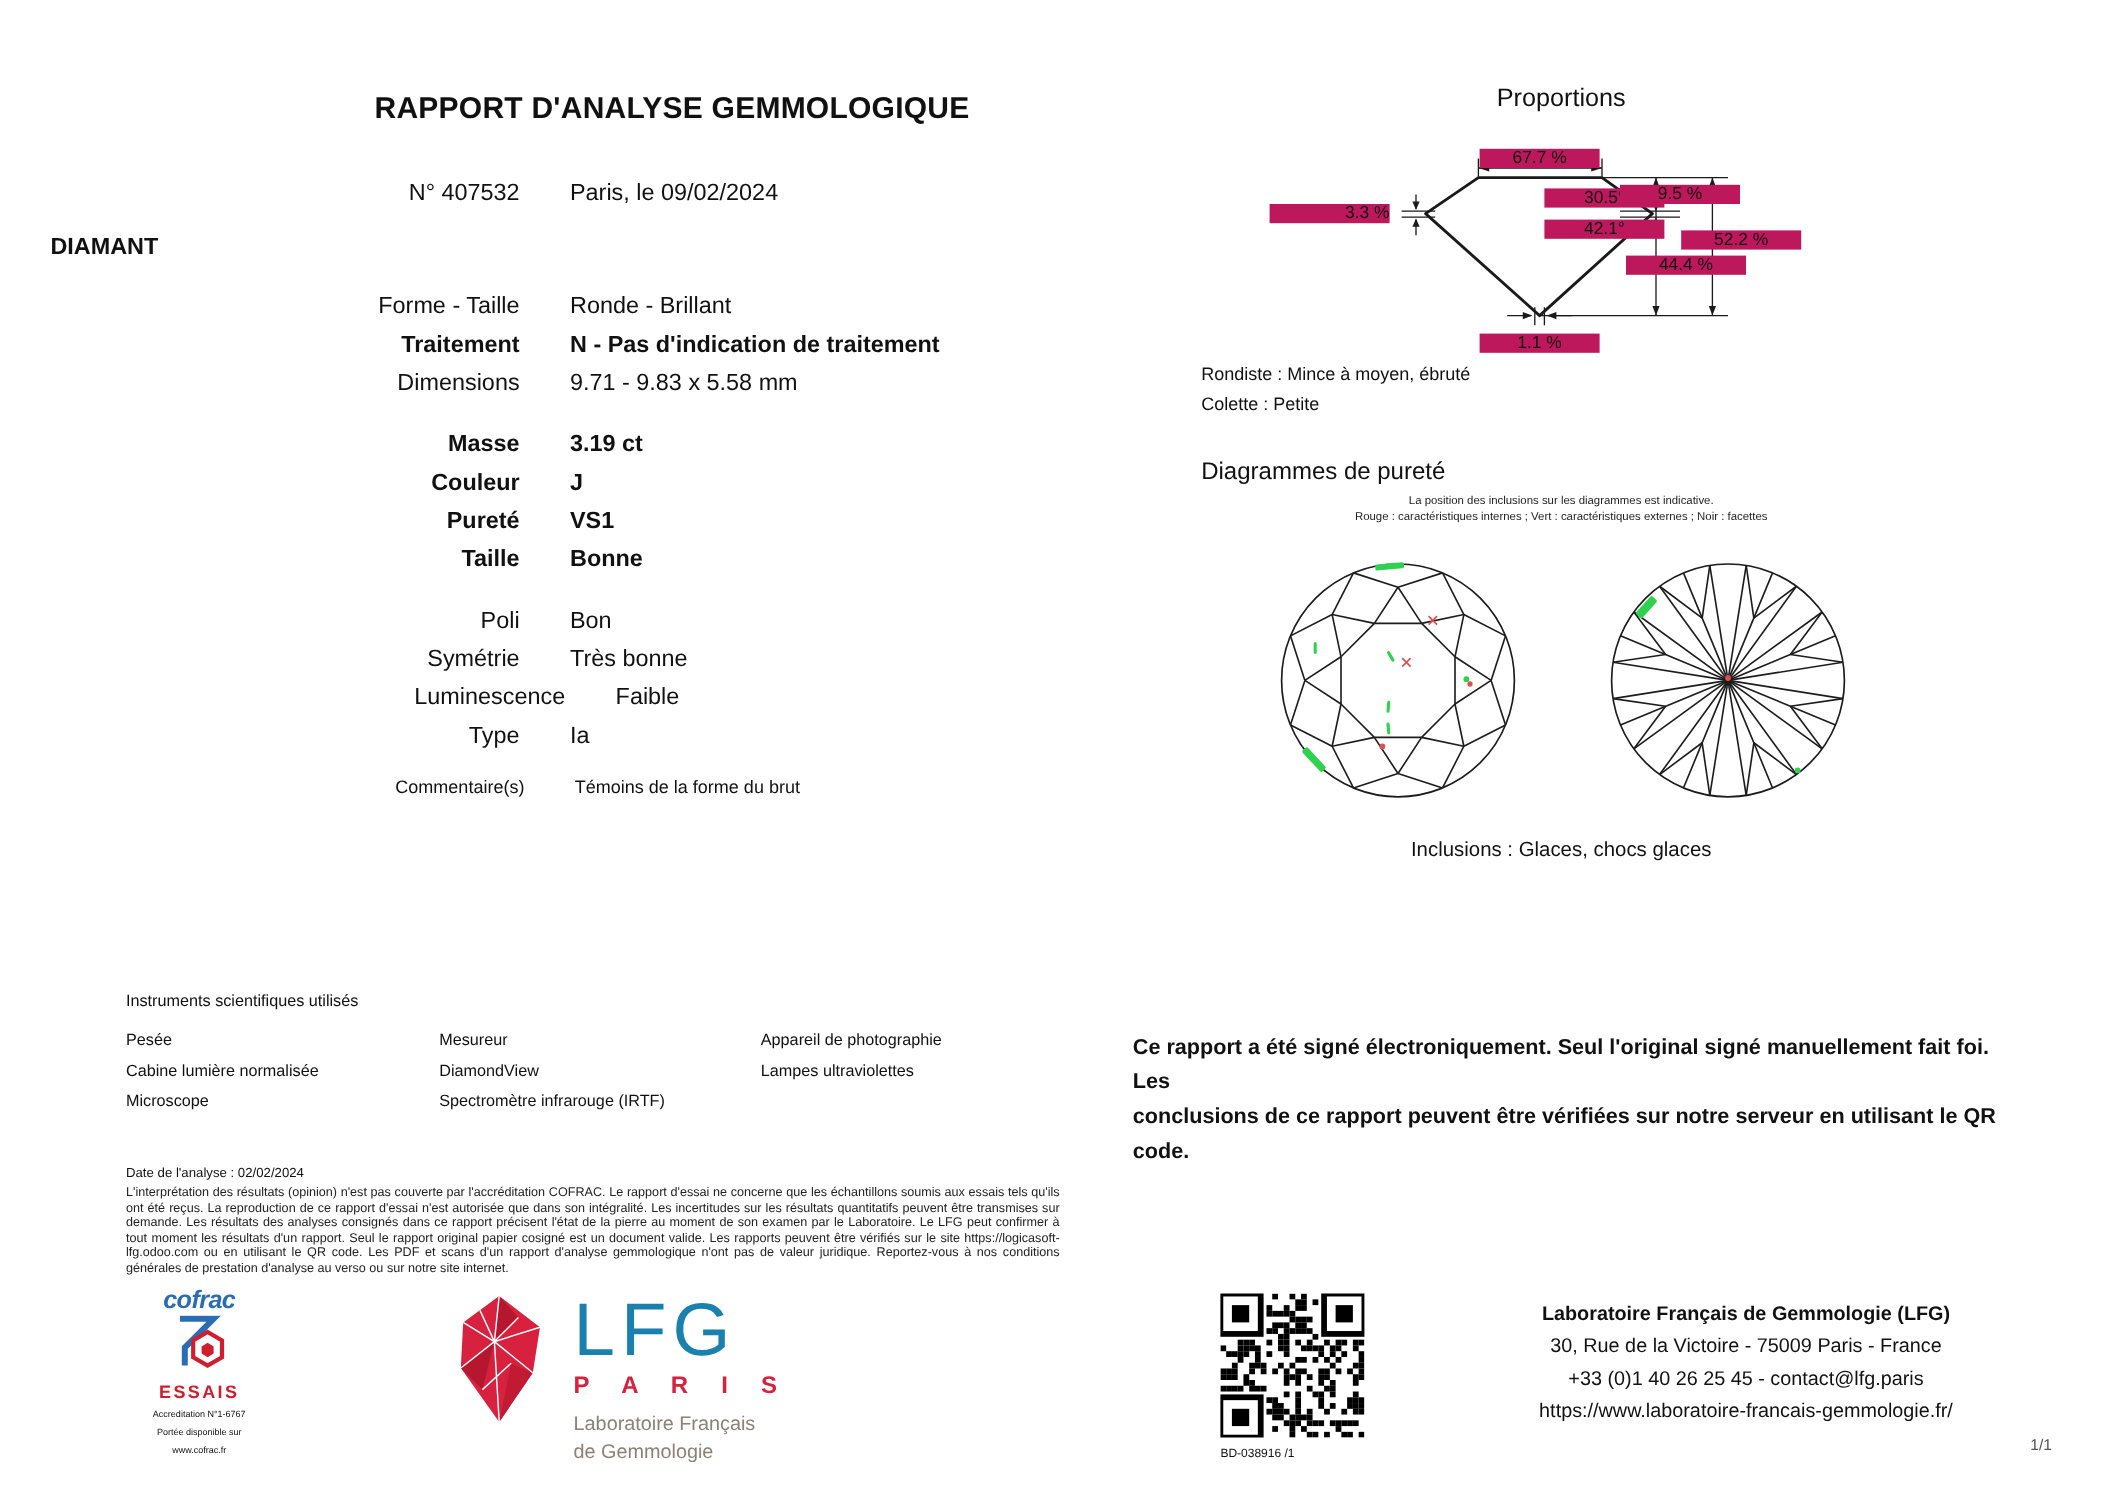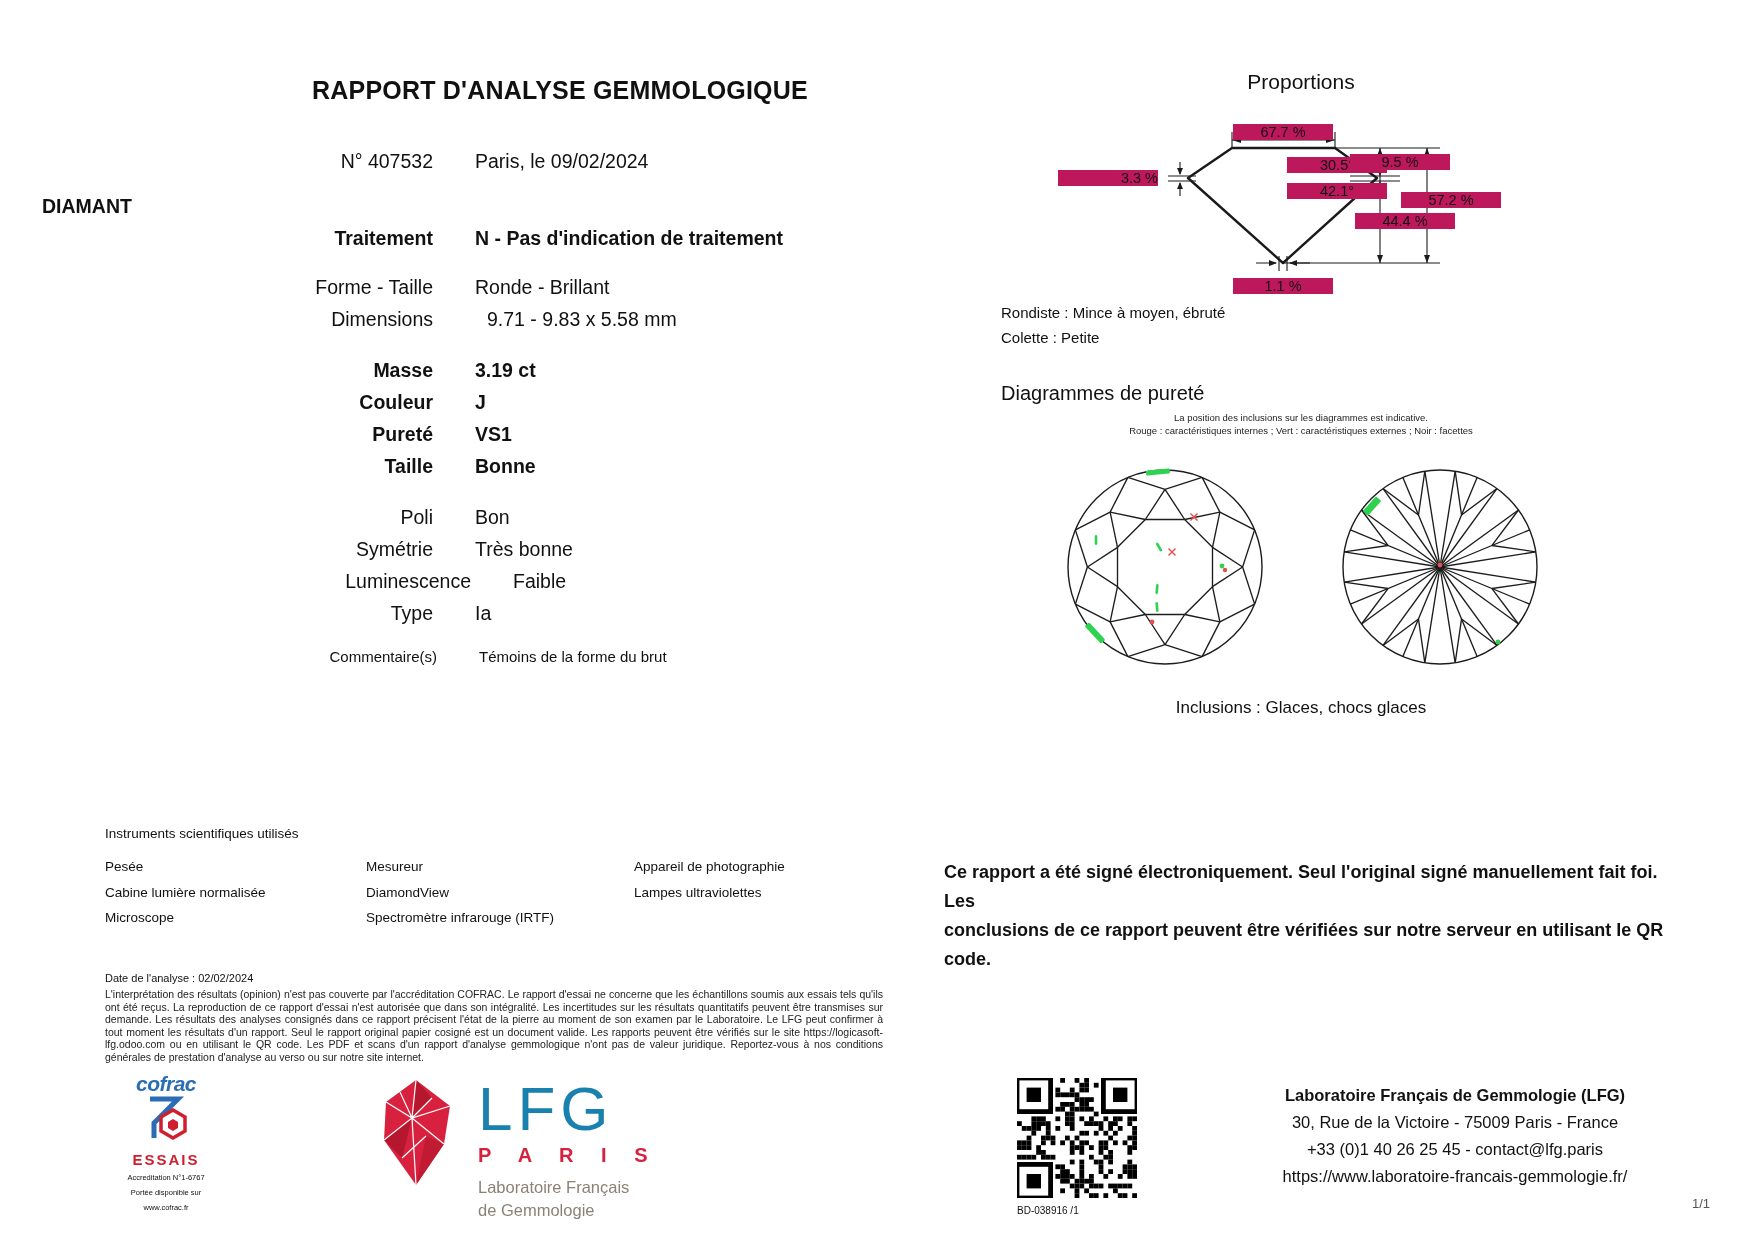--- a/index.html
+++ b/index.html
@@ -65,29 +65,29 @@
   <div class="report-title">RAPPORT D'ANALYSE GEMMOLOGIQUE</div>
 
   <div id="report-rows">
       <div class="rrow" style="margin-top: 0px;">
         <div class="rlabel">N° 407532</div>
         <div class="rvalue">Paris, le 09/02/2024</div>
       </div>
       <div class="rrow" style="margin-top: 13px;">
         <div class="rvalue b">DIAMANT</div>
       </div>
-      <div class="rrow" style="margin-top: 0px;">
-        <div class="rlabel b">Traitement</div>
-        <div class="rvalue b">N - Pas d'indication de traitement</div>
-      </div>
       <div class="rrow" style="margin-top: 17px;">
         <div class="rlabel">Forme - Taille</div>
         <div class="rvalue">Ronde - Brillant</div>
       </div>
-      <div class="rrow" style="margin-top: 0px; gap: 12px;">
+      <div class="rrow" style="margin-top: 0px;">
+        <div class="rlabel b">Traitement</div>
+        <div class="rvalue b">N - Pas d'indication de traitement</div>
+      </div>
+      <div class="rrow" style="margin-top: 0px;">
         <div class="rlabel">Dimensions</div>
         <div class="rvalue">9.71 - 9.83 x 5.58 mm</div>
       </div>
       <div class="rrow" style="margin-top: 19px;">
         <div class="rlabel b">Masse</div>
         <div class="rvalue b">3.19 ct</div>
       </div>
       <div class="rrow" style="margin-top: 0px;">
         <div class="rlabel b">Couleur</div>
         <div class="rvalue b">J</div>
@@ -158,21 +158,21 @@
         <polygon points="267,153 259,150 259,156"></polygon>
           <polygon points="279,153 287,150 287,156"></polygon>
       </g>
     </svg>
 
     <span class="dim c" style="left:232px;top:58px">67.7 %</span>
     <span class="dim r" style="left:57px;top:104px">3.3 %</span>
     <span class="dim c" style="left:286px;top:91px">30.5°</span>
     <span class="dim c" style="left:286px;top:117px">42.1°</span>
     <span class="dim c" style="left:349px;top:88px">9.5 %</span>
-    <span class="dim c" style="left:400px;top:126px">57.2 %</span>
+    <span class="dim c" style="left:400px;top:126px">52.2 %</span>
     <span class="dim c" style="left:354px;top:147px">44.4 %</span>
     <span class="dim c" style="left:232px;top:212px">1.1 %</span>
 
     <div class="girdle-line" style="top:238px">Rondiste : Mince à moyen, ébruté</div>
     <div class="culet-line" style="top:263px">Colette : Petite</div>
   </div>
 
   <div class="clarity-panel">
     <div class="clarity-title">Diagrammes de pureté</div>
     <div class="clarity-note" style="top:32px">La position des inclusions sur les diagrammes est indicative.</div>

